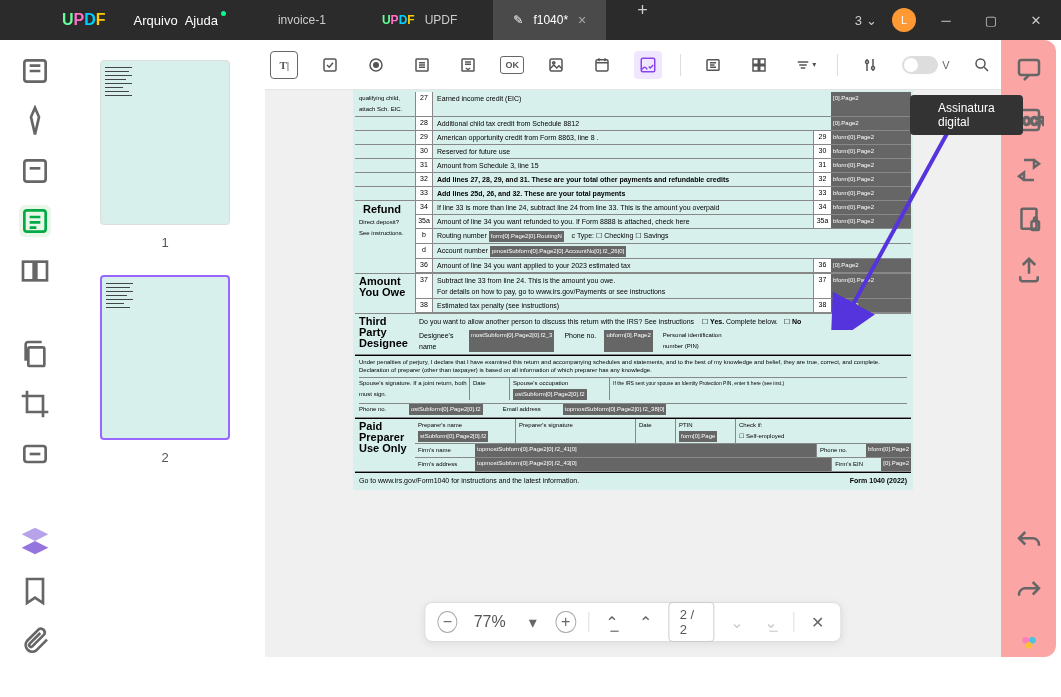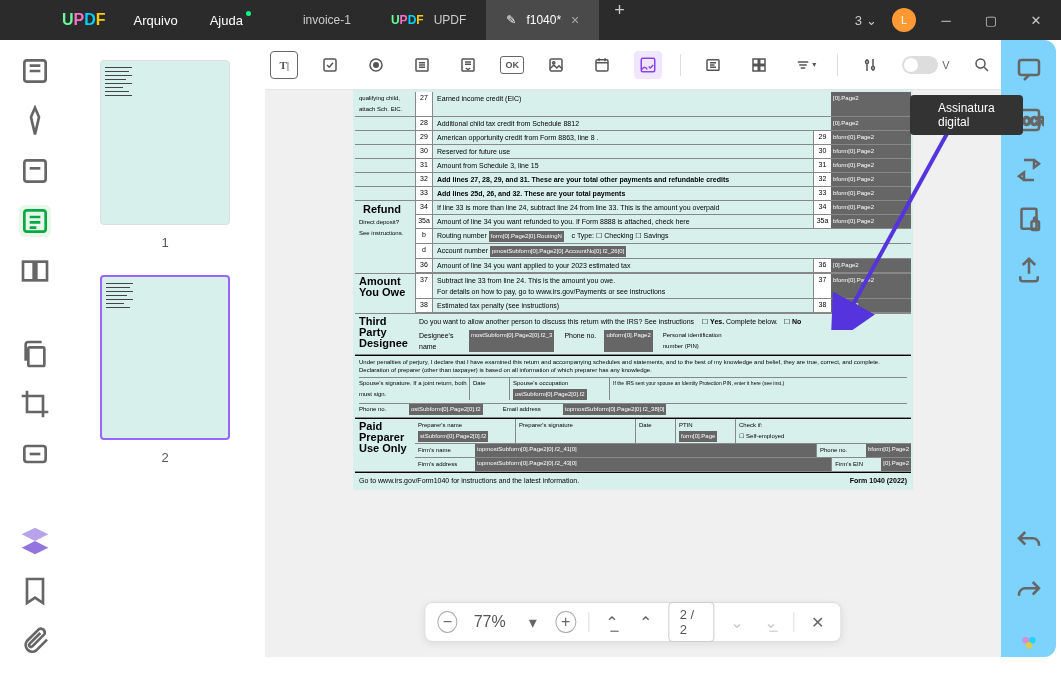--- a/index.html
+++ b/index.html
@@ -4,24 +4,24 @@
 <style>
 * { margin: 0; padding: 0; box-sizing: border-box; font-family: -apple-system, BlinkMacSystemFont, 'Segoe UI', Arial, sans-serif; }
 body { background: #fff; width: 1061px; height: 697px; overflow: hidden; position: relative; }
 
 .titlebar { height: 40px; background: #2b2b2b; display: flex; align-items: center; color: #fff; font-size: 13px; padding-left: 44px; }
 .logo { padding: 0 18px; font-weight: bold; font-size: 16px; }
 .logo .u { color: #66ff99; }
 .logo .p { color: #ff6ec7; }
 .logo .d { color: #00cfff; }
 .logo .f { color: #ffcc00; }
-.menu-items { display: flex; gap: 32px; padding-left: 10px; }
+.menu-items { display: flex; gap: 7px; padding-left: 10px; }
 .menu-item { cursor: pointer; position: relative; }
 .menu-dot { position: absolute; top: -2px; right: -8px; width: 5px; height: 5px; background: #00ff88; border-radius: 50%; }
-.tabs-area { display: flex; margin-left: 40px; }
+.tabs-area { display: flex; margin-left: 40px; gap: 16px; }
 .tab { padding: 0 20px; height: 40px; display: flex; align-items: center; gap: 10px; cursor: pointer; font-size: 12px; color: #ccc; }
 .tab.active { background: #4a4a4a; color: #fff; }
 .tab .x { color: #aaa; font-size: 14px; }
 .tab-add { padding: 0 15px; color: #ccc; font-size: 18px; }
 .title-right { margin-left: auto; display: flex; align-items: center; gap: 15px; padding-right: 10px; }
 .account-badge { display: flex; align-items: center; gap: 4px; color: #ccc; }
 .avatar { width: 24px; height: 24px; background: #ff9933; border-radius: 50%; display: flex; align-items: center; justify-content: center; font-size: 11px; }
 .win-btn { width: 30px; height: 30px; display: flex; align-items: center; justify-content: center; color: #ccc; cursor: pointer; }
 
 .main-area { display: flex; height: 617px; background: #f5f5f5; border-radius: 12px; margin: 0 5px; }
@@ -56,21 +56,21 @@
 .row-text { flex: 1; padding: 1px 4px; font-size: 7px; }
 .row-end { width: 80px; background: #666; color: #fff; font-size: 6px; padding: 1px 2px; }
 .row-endnum { width: 18px; text-align: center; background: #fff; border-left: 0.5px solid #888; font-size: 7px; }
 .section-head { font-weight: bold; font-size: 11px; padding: 2px 4px; }
 .field-tag { background: #666; color: #fff; font-size: 6px; padding: 0 2px; display: inline-block; }
 .sig-box { background: #ff66aa; color: #fff; padding: 4px 10px; border: 1px dashed #cc0066; font-size: 10px; display: inline-block; border-radius: 3px; }
 
 .tooltip { position: absolute; background: #333; color: #fff; font-size: 12px; padding: 6px 28px; border-radius: 4px; top: 55px; left: 645px; z-index: 100; }
 .arrow-annotation { position: absolute; top: 60px; left: 555px; width: 160px; height: 230px; pointer-events: none; z-index: 50; }
 
-.right-tools { width: 55px; background: #7dd3fc; border-radius: 0 12px 12px 0; display: flex; flex-direction: column; align-items: center; padding-top: 15px; gap: 20px; }
+.right-tools { width: 55px; background: #fca5a5; border-radius: 0 12px 12px 0; display: flex; flex-direction: column; align-items: center; padding-top: 15px; gap: 20px; }
 .rtool { width: 30px; height: 30px; display: flex; align-items: center; justify-content: center; cursor: pointer; color: #666; }
 
 .bottom-bar { position: absolute; bottom: 15px; left: 50%; transform: translateX(-50%); background: #fff; border: 1px solid #ddd; border-radius: 8px; height: 40px; display: flex; align-items: center; padding: 0 12px; gap: 12px; box-shadow: 0 2px 8px rgba(0,0,0,0.08); }
 .bb-btn { width: 24px; height: 24px; display: flex; align-items: center; justify-content: center; cursor: pointer; color: #666; border-radius: 4px; }
 .bb-btn.circle { border: 1px solid #aaa; border-radius: 50%; width: 22px; height: 22px; }
 .bb-zoom { font-size: 16px; color: #555; padding: 0 4px; }
 .bb-page { border: 1px solid #ccc; border-radius: 4px; padding: 4px 10px; font-size: 13px; color: #555; }
 .bb-sep { width: 1px; height: 20px; background: #ddd; }
 .colored-icon { width: 20px; height: 20px; }
 </style>

